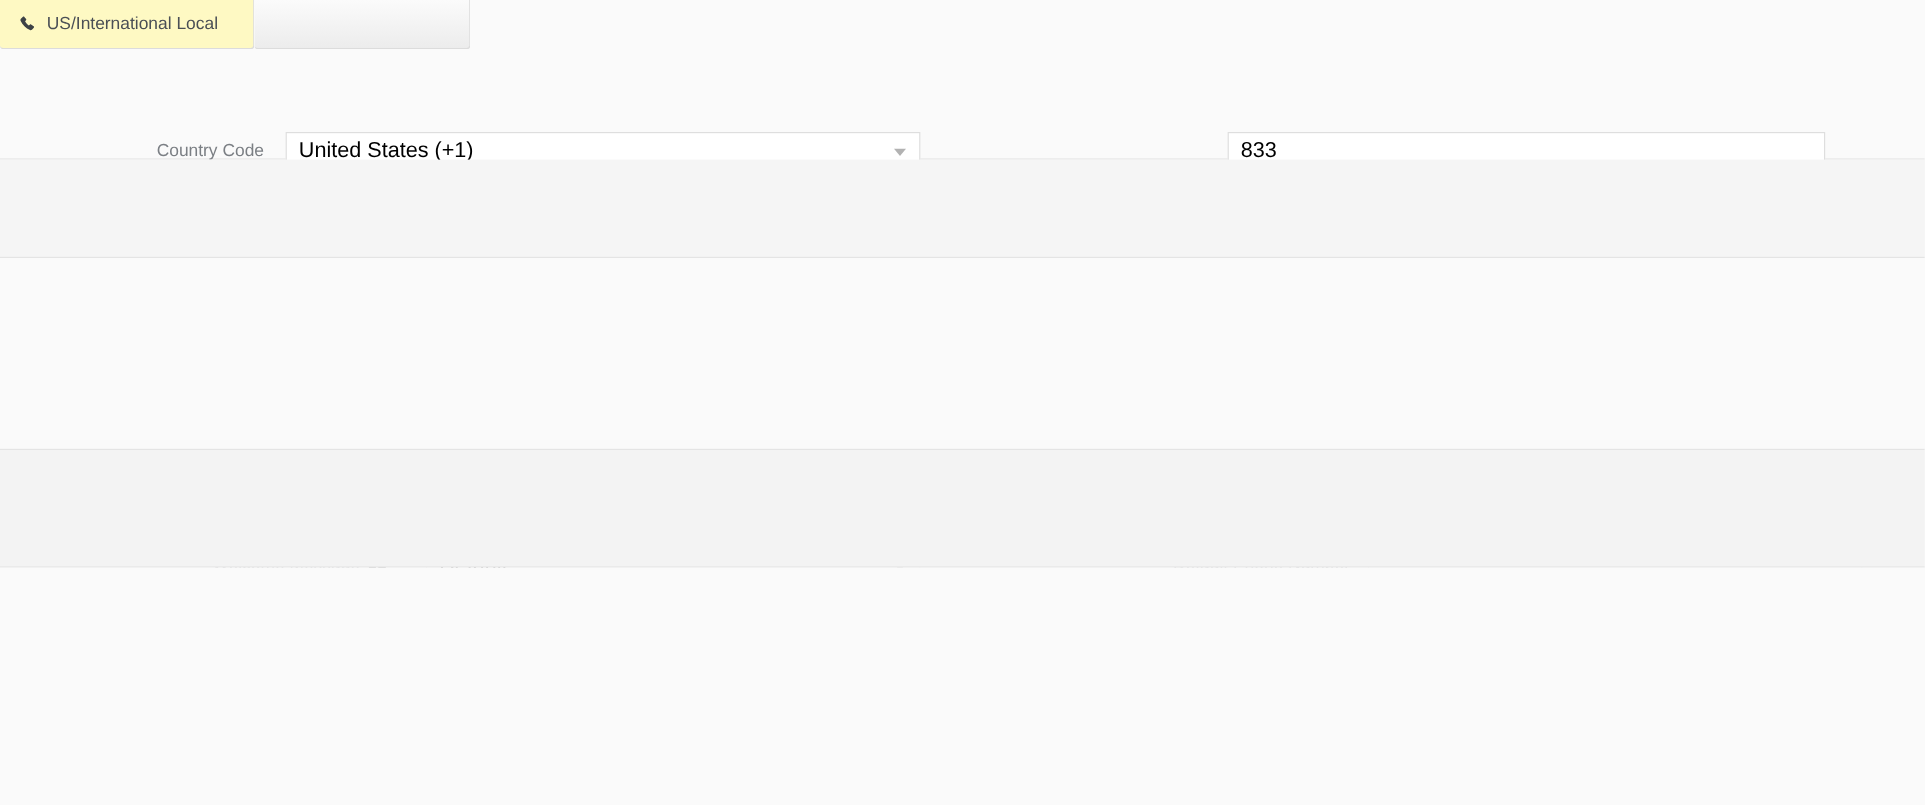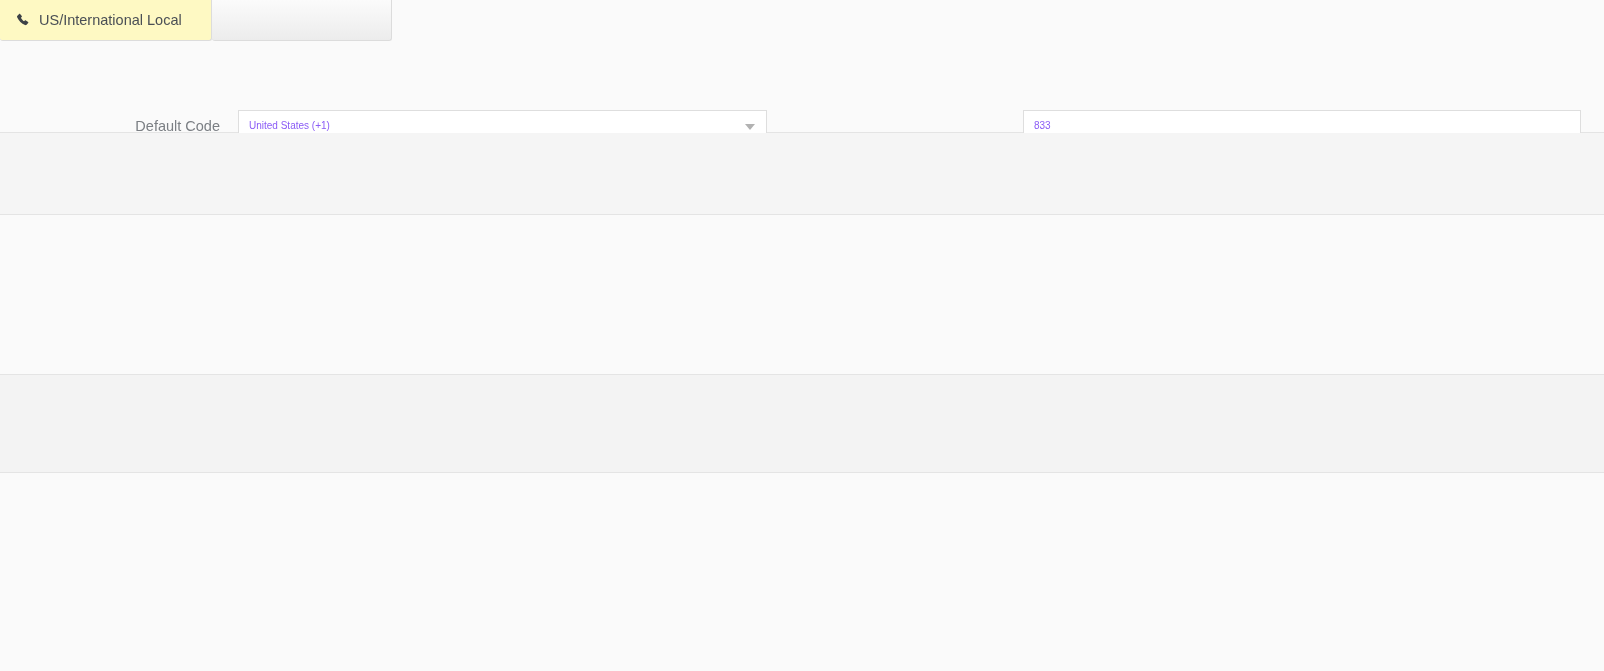--- a/index.html
+++ b/index.html
@@ -47,41 +47,41 @@
   .sec-tables { top: 473px; height: 198px; background: #fafafa; }
 
   
   .lbl {
     font-size: 14.5px; color: #7b7f84; text-align: right;
     line-height: 22px;
   }
   .ctl-input, .ctl-select {
     height: 31px; background: #fff;
     border: 1px solid #dedede;
-    font-size: 10px; color: #8b5cf6;
+    font-size: 18px; color: #000000;
     font-family: "Liberation Sans", sans-serif;
     display: flex; align-items: center;
     padding: 0 10px;
   }
   .ctl-select { position: relative; cursor: pointer; }
   .caret {
     width: 0; height: 0;
     border-left: 5px solid transparent;
     border-right: 5px solid transparent;
     border-top: 6px solid #b2b2b2;
   }
   .ctl-select .caret-right { position: absolute; right: 11px; top: 13px; }
   .ctl-select .caret-left  { position: absolute; left: 11px;  top: 13px; }
 
   
   .cc-label   { position: absolute; left: 20px;  top: 74px; width: 200px; }
   .cc-select  { position: absolute; left: 238px; top: 69px; width: 529px; }
   .op-select  { position: absolute; left: 806px; top: 69px; width: 194px;
                 justify-content: flex-end; padding-right: 12px; }
-  .q-input    { position: absolute; left: 1023px; top: 69px; width: 558px; }
+  .q-input    { position: absolute; left: 1023px; top: 69px; width: 498px; }
 
   
   .btn-search {
     position: absolute; left: 24px; top: 156px;
     width: 202px; height: 37px;
     background: linear-gradient(to bottom, #62b3dc 0%, #3e9ccb 100%);
     border: 1px solid #3b8fbb;
     border-radius: 4px;
     color: #fff; font-size: 13.5px; font-weight: bold;
     display: flex; align-items: center; justify-content: center;
@@ -124,21 +124,21 @@
           </svg>
       </span>
       <span>US/International Local</span>
     </div>
     <div class="tab inactive">
       <span></span>
     </div>
   </div>
 
   <div class="section sec-search">
-    <div class="lbl cc-label">Default Code</div>
+    <div class="lbl cc-label">Country Code</div>
 
     <div class="ctl-select cc-select">
       <span>United States (+1)</span>
       <span class="caret caret-right"></span>
     </div>
 
 
     <div class="ctl-input q-input">
       <span>833</span>
     </div>

